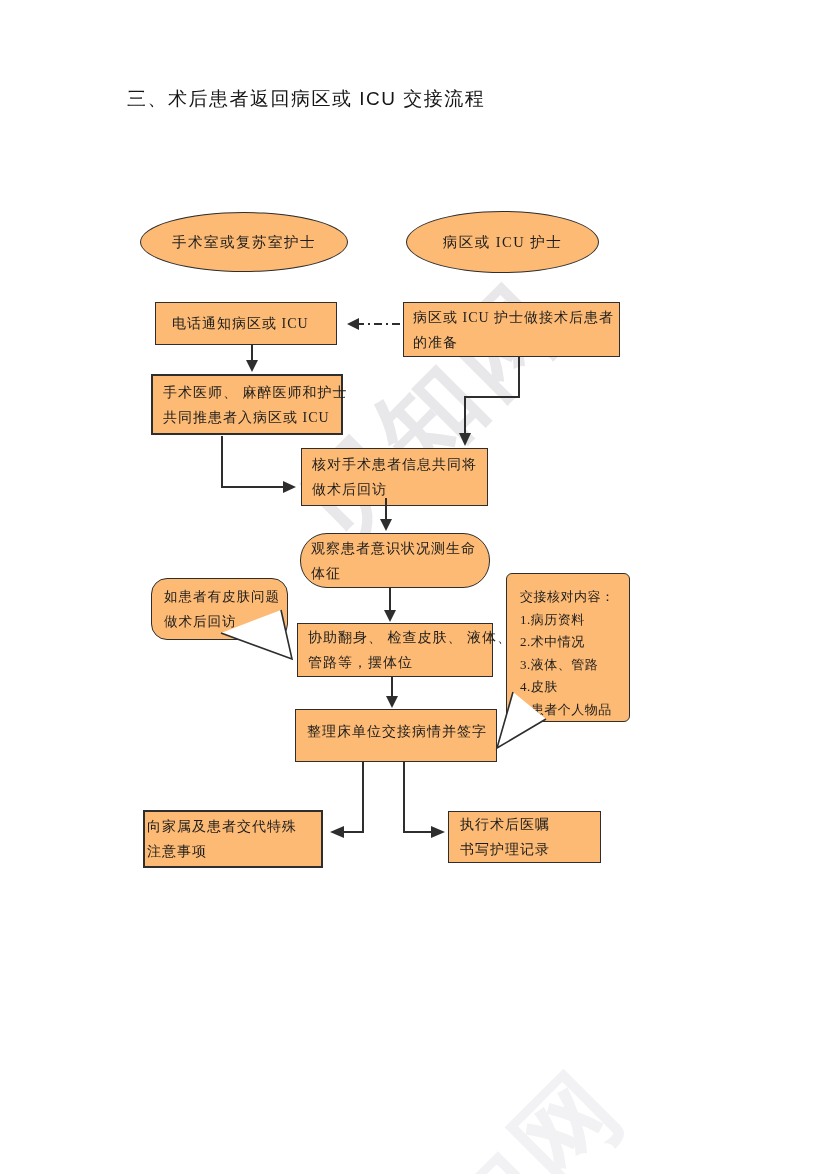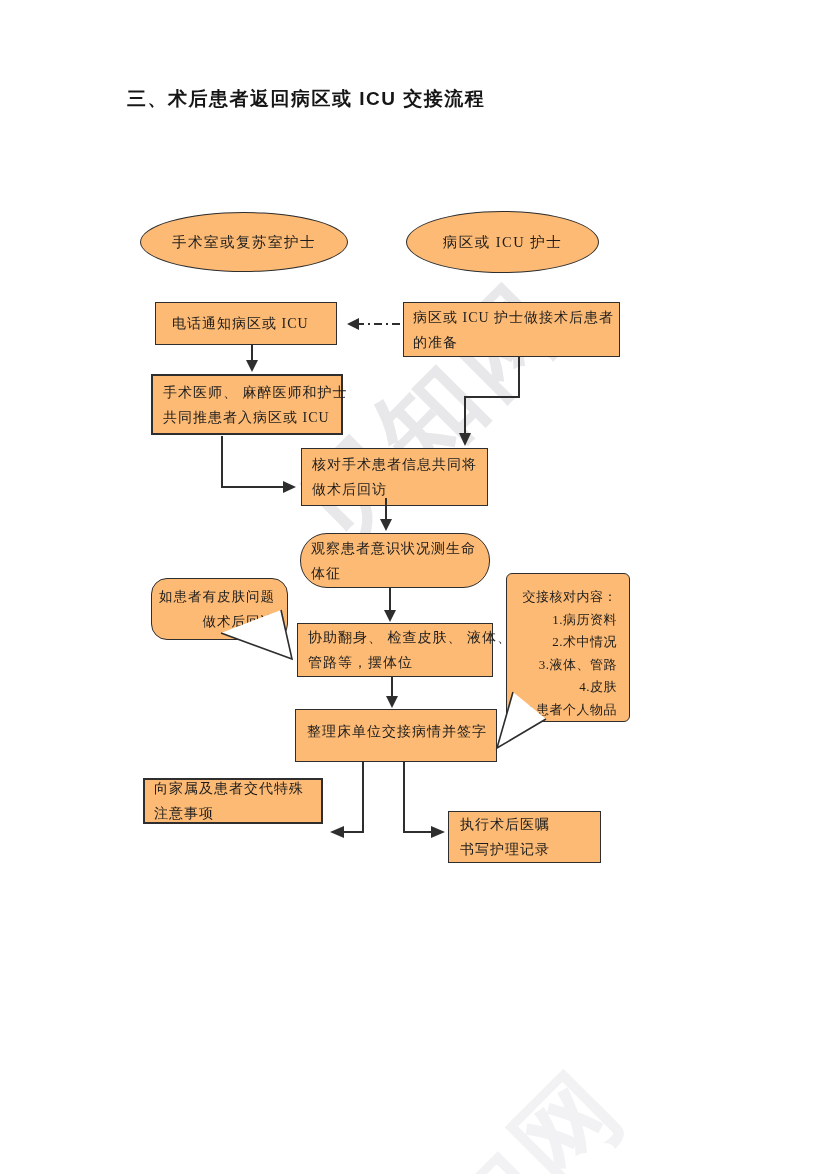--- a/index.html
+++ b/index.html
@@ -7,39 +7,39 @@
     position:relative;
     width:830px;height:1174px;
     background:#ffffff;
     overflow:hidden;
     font-family:"Liberation Serif","DejaVu Serif",serif;
     color:#1c1c1c;
   }
   .title{
     position:absolute;left:127px;top:86px;
     font-family:"Liberation Sans","DejaVu Sans",sans-serif;
-    font-weight:700;font-size:19px;letter-spacing:1.5px;color:#161616;
+    font-weight:400;font-size:19px;letter-spacing:1.5px;color:#161616;
     white-space:nowrap;z-index:2;
   }
   .node{
     position:absolute;box-sizing:border-box;
     border:1.5px solid #2e2e2e;background:#fdba74;
     font-size:14px;line-height:25px;letter-spacing:1px;
     padding:6px 11px;
     display:flex;flex-direction:column;justify-content:center;
     z-index:2;
   }
   .node .ln{display:block;white-space:nowrap;}
   .thick{border-width:2px;}
   .ellipse{
     border-radius:50%;
     align-items:center;text-align:center;
     font-size:14.5px;letter-spacing:1.5px;
   }
-  .callout{border-radius:16px;z-index:1;align-items:flex-end;}
+  .callout{border-radius:16px;z-index:1;}
   #callout-checklist{
     border-radius:6px;
     justify-content:flex-start;
     padding:12px 12px 8px 13px;
     font-size:13px;line-height:22.5px;letter-spacing:0.5px;
   }
   .wm{
     position:absolute;z-index:0;
     font-weight:700;white-space:nowrap;
     transform:rotate(-45deg);
@@ -103,21 +103,21 @@
 
   <div class="node" style="left:297px;top:623px;width:196px;height:54px;padding:4px 10px;">
     <span class="ln">协助翻身、 检查皮肤、 液体、</span>
     <span class="ln">管路等，摆体位</span>
   </div>
 
   <div class="node" style="left:295px;top:709px;width:202px;height:53px;justify-content:flex-start;padding-top:9px;">
     <span class="ln">整理床单位交接病情并签字</span>
   </div>
 
-  <div class="node thick" style="left:143px;top:778px;width:180px;height:46px;padding:3px 9px;">
+  <div class="node thick" style="left:143px;top:810px;width:180px;height:58px;padding:3px 2px;">
     <span class="ln">向家属及患者交代特殊</span>
     <span class="ln">注意事项</span>
   </div>
 
   <div class="node" style="left:448px;top:811px;width:153px;height:52px;padding:3px 11px;">
     <span class="ln">执行术后医嘱</span>
     <span class="ln">书写护理记录</span>
   </div>
 
   <div class="node callout" id="callout-skin" style="left:151px;top:578px;width:137px;height:62px;padding:4px 12px;font-size:13.5px;">

